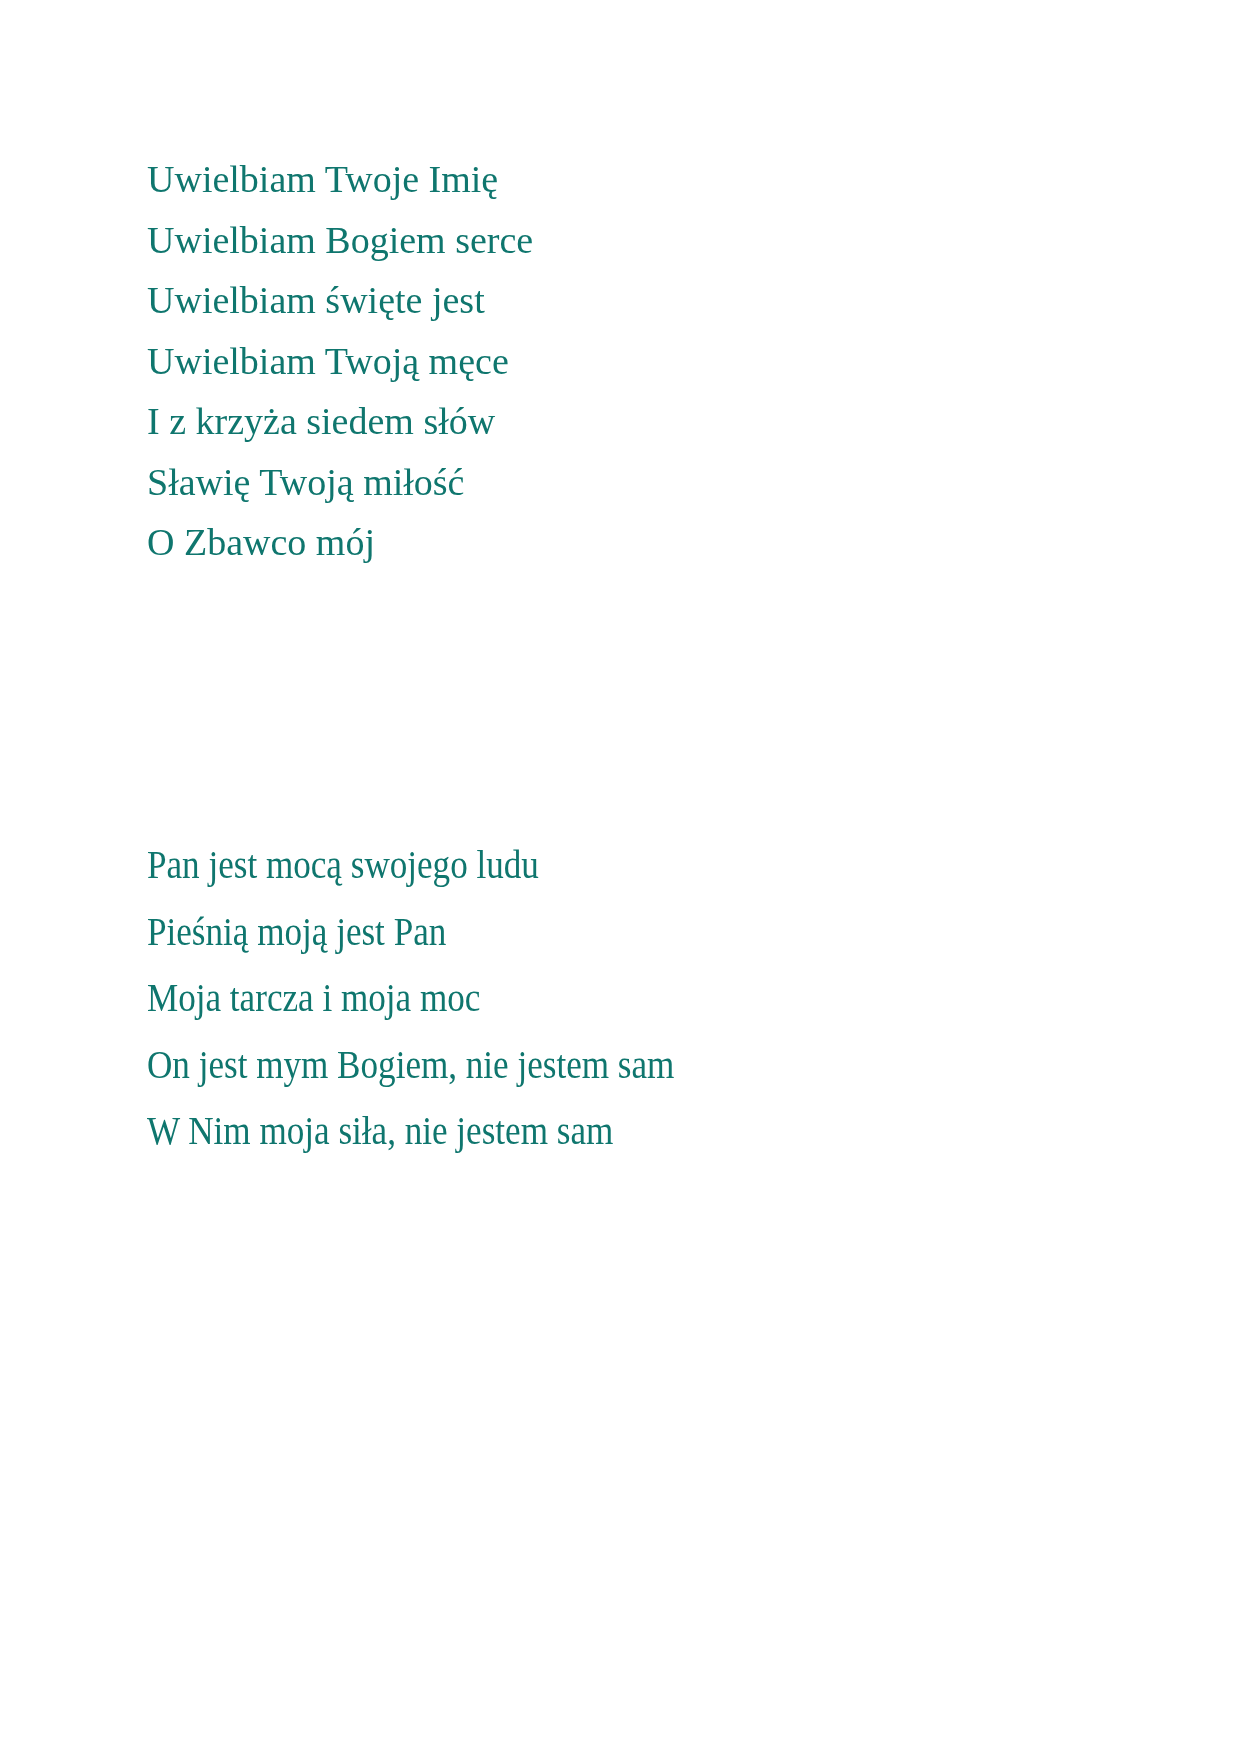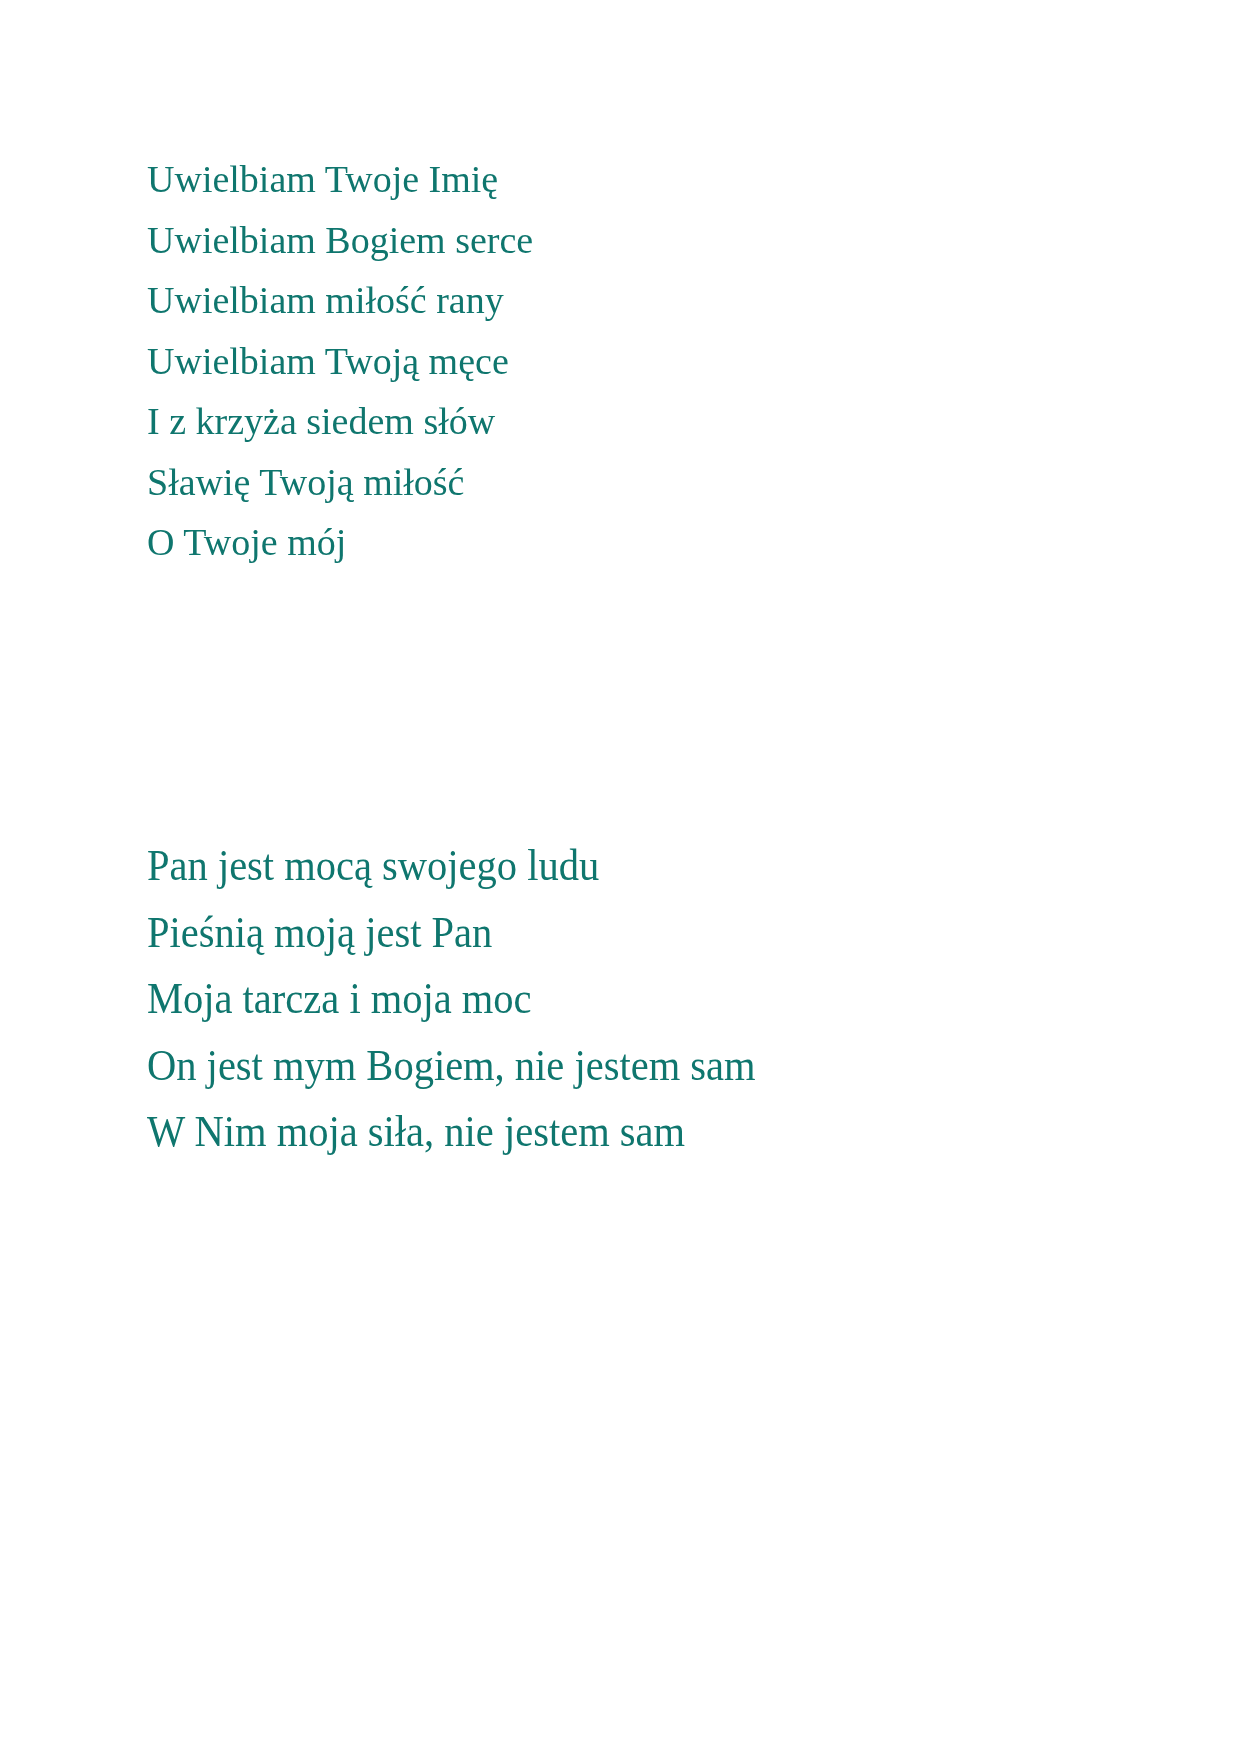--- a/index.html
+++ b/index.html
@@ -1,35 +1,35 @@
 <!DOCTYPE html>
 <html><head>
   <meta charset="utf-8">
   <style>
     html, body { margin: 0; padding: 0; background: #ffffff; }
     body { width: 1241px; height: 1755px; position: relative; overflow: hidden; }
     .page { position: absolute; left: 0; top: 0; width: 1241px; height: 1755px; background: #ffffff; }
     .stanza { position: absolute; left: 147px; font-family: "Liberation Serif", serif; color: #0f766e; }
     .stanza-1 { top: 149px; font-size: 38px; line-height: 60.5px; }
-    .stanza-2 { top: 832px; font-size: 45px; line-height: 66.5px; }
+    .stanza-2 { top: 832px; font-size: 39px; line-height: 66.5px; }
     .stanza-2 .line { transform: scaleX(0.9); transform-origin: left center; }
     .line { display: block; white-space: nowrap; }
   </style>
 </head>
 <body>
 
 <div class="page">
   <div class="stanza stanza-1">
     <span class="line">Uwielbiam Twoje Imię</span>
     <span class="line">Uwielbiam Bogiem serce</span>
-    <span class="line">Uwielbiam miłość rany</span>
+    <span class="line">Uwielbiam święte jest</span>
     <span class="line">Uwielbiam Twoją męce</span>
     <span class="line">I z krzyża siedem słów</span>
     <span class="line">Sławię Twoją miłość</span>
-    <span class="line">O Twoje mój</span>
+    <span class="line">O Zbawco mój</span>
   </div>
 
   <div class="stanza stanza-2">
     <span class="line">Pan jest mocą swojego ludu</span>
     <span class="line">Pieśnią moją jest Pan</span>
     <span class="line">Moja tarcza i moja moc</span>
     <span class="line">On jest mym Bogiem, nie jestem sam</span>
     <span class="line">W Nim moja siła, nie jestem sam</span>
   </div>
 </div>

